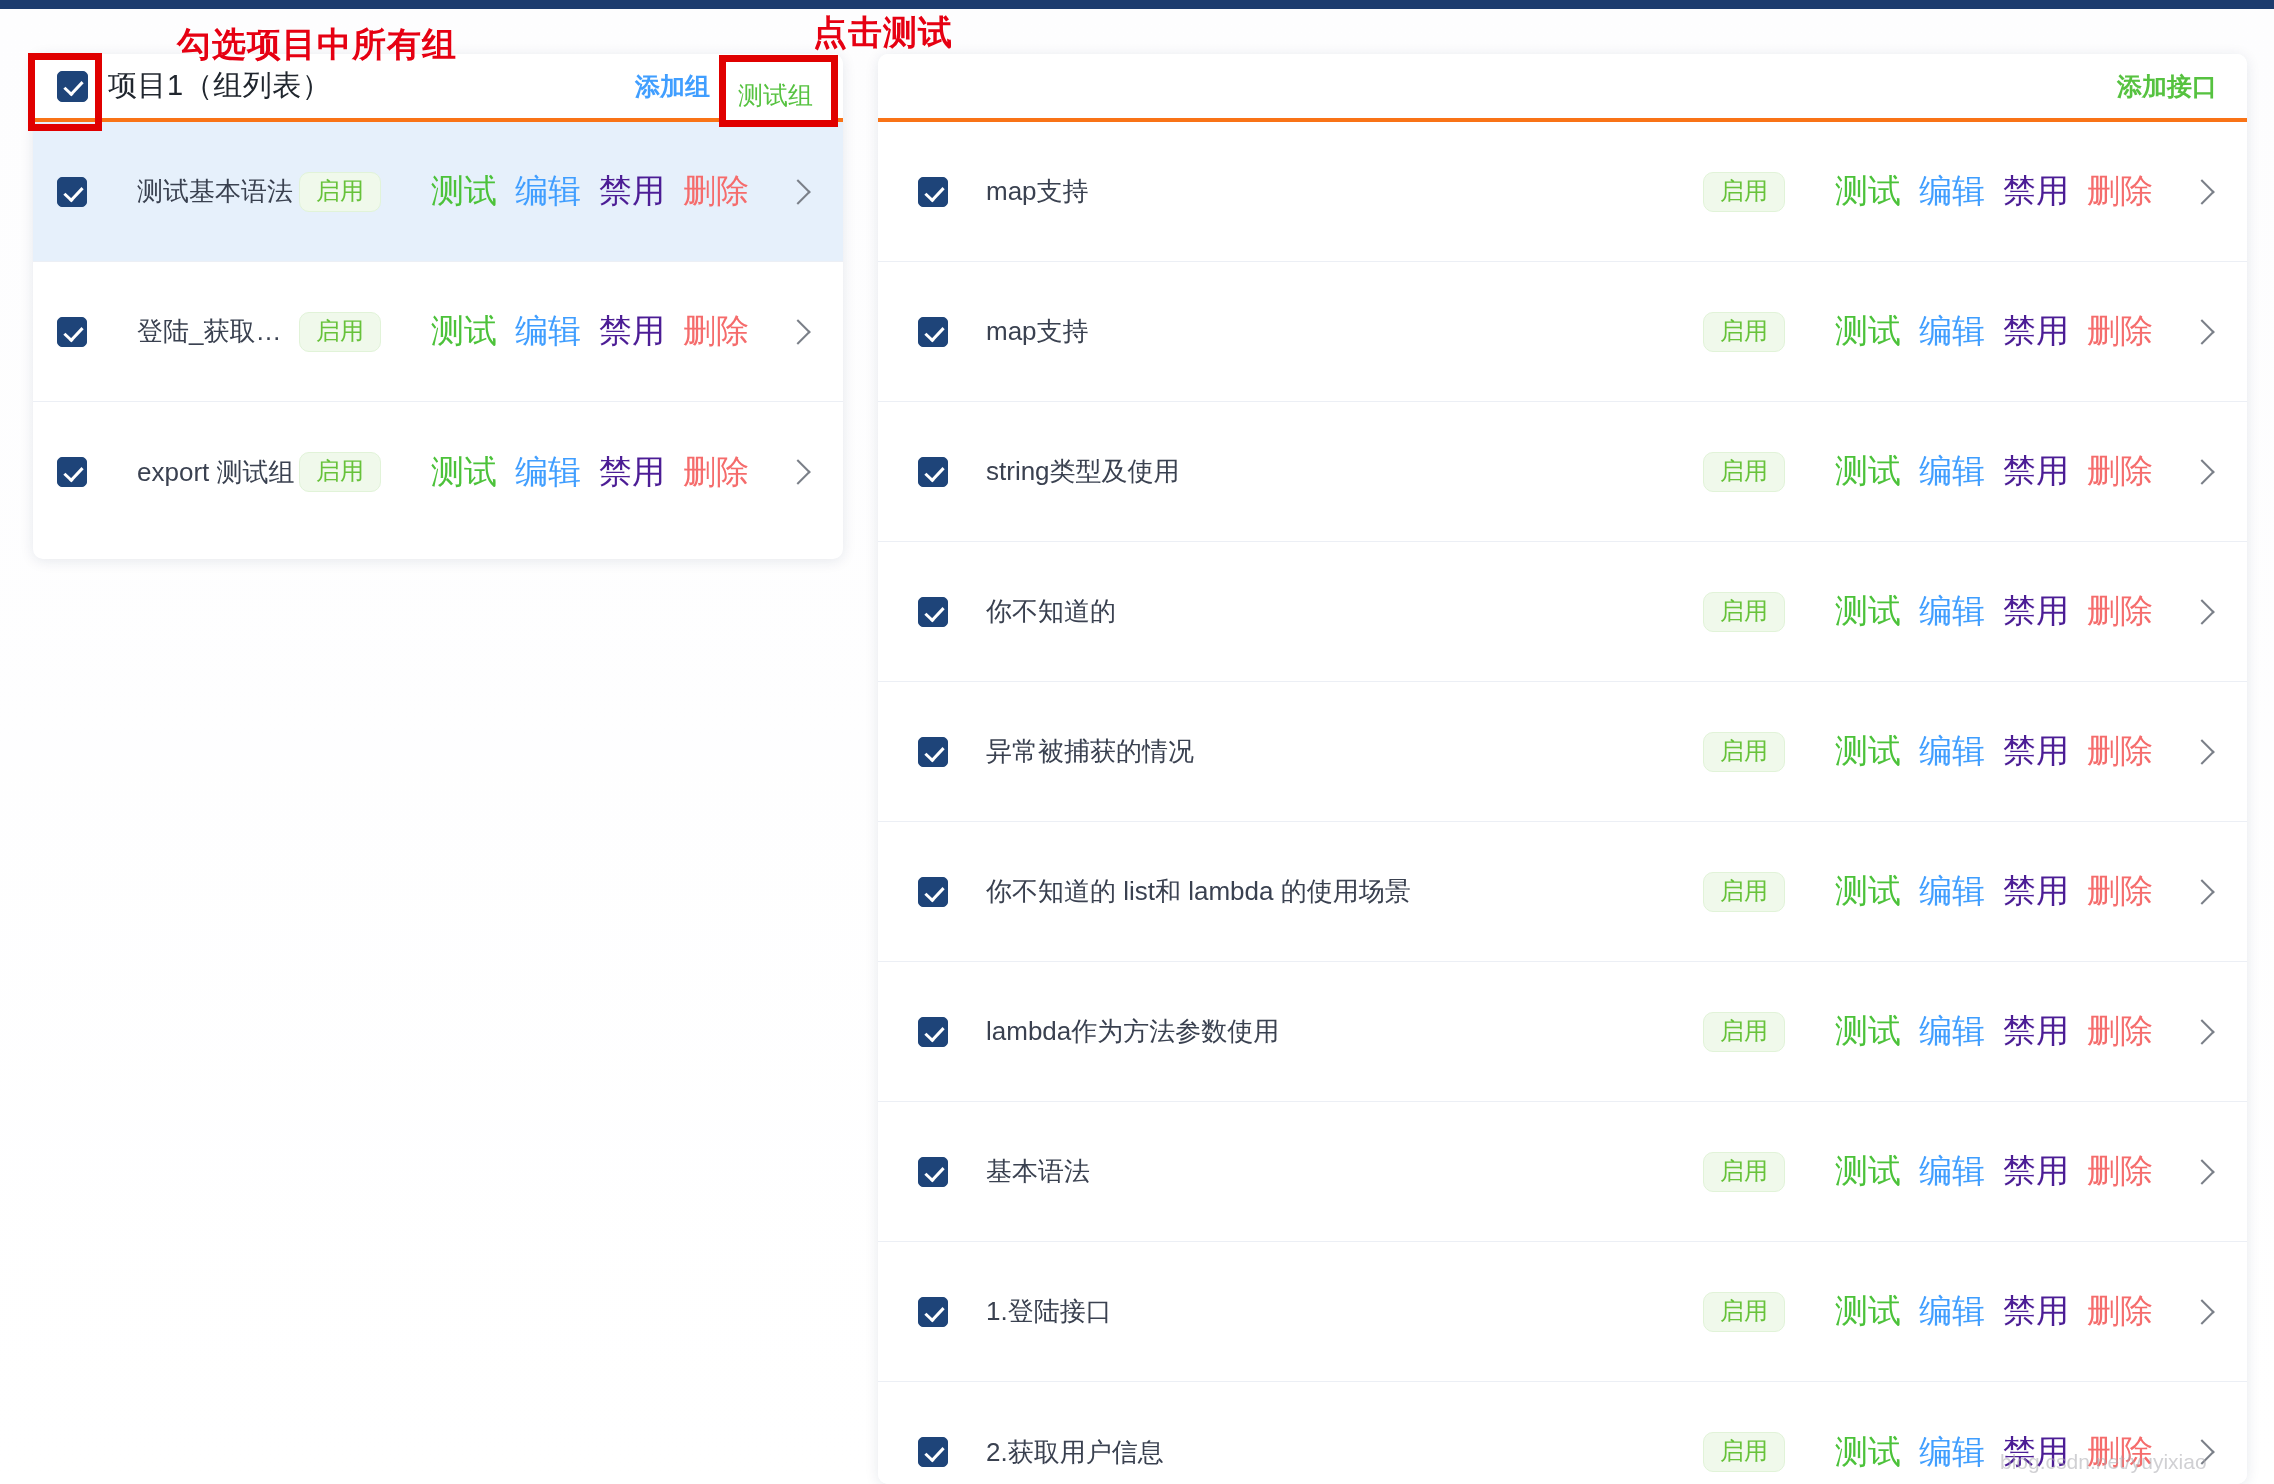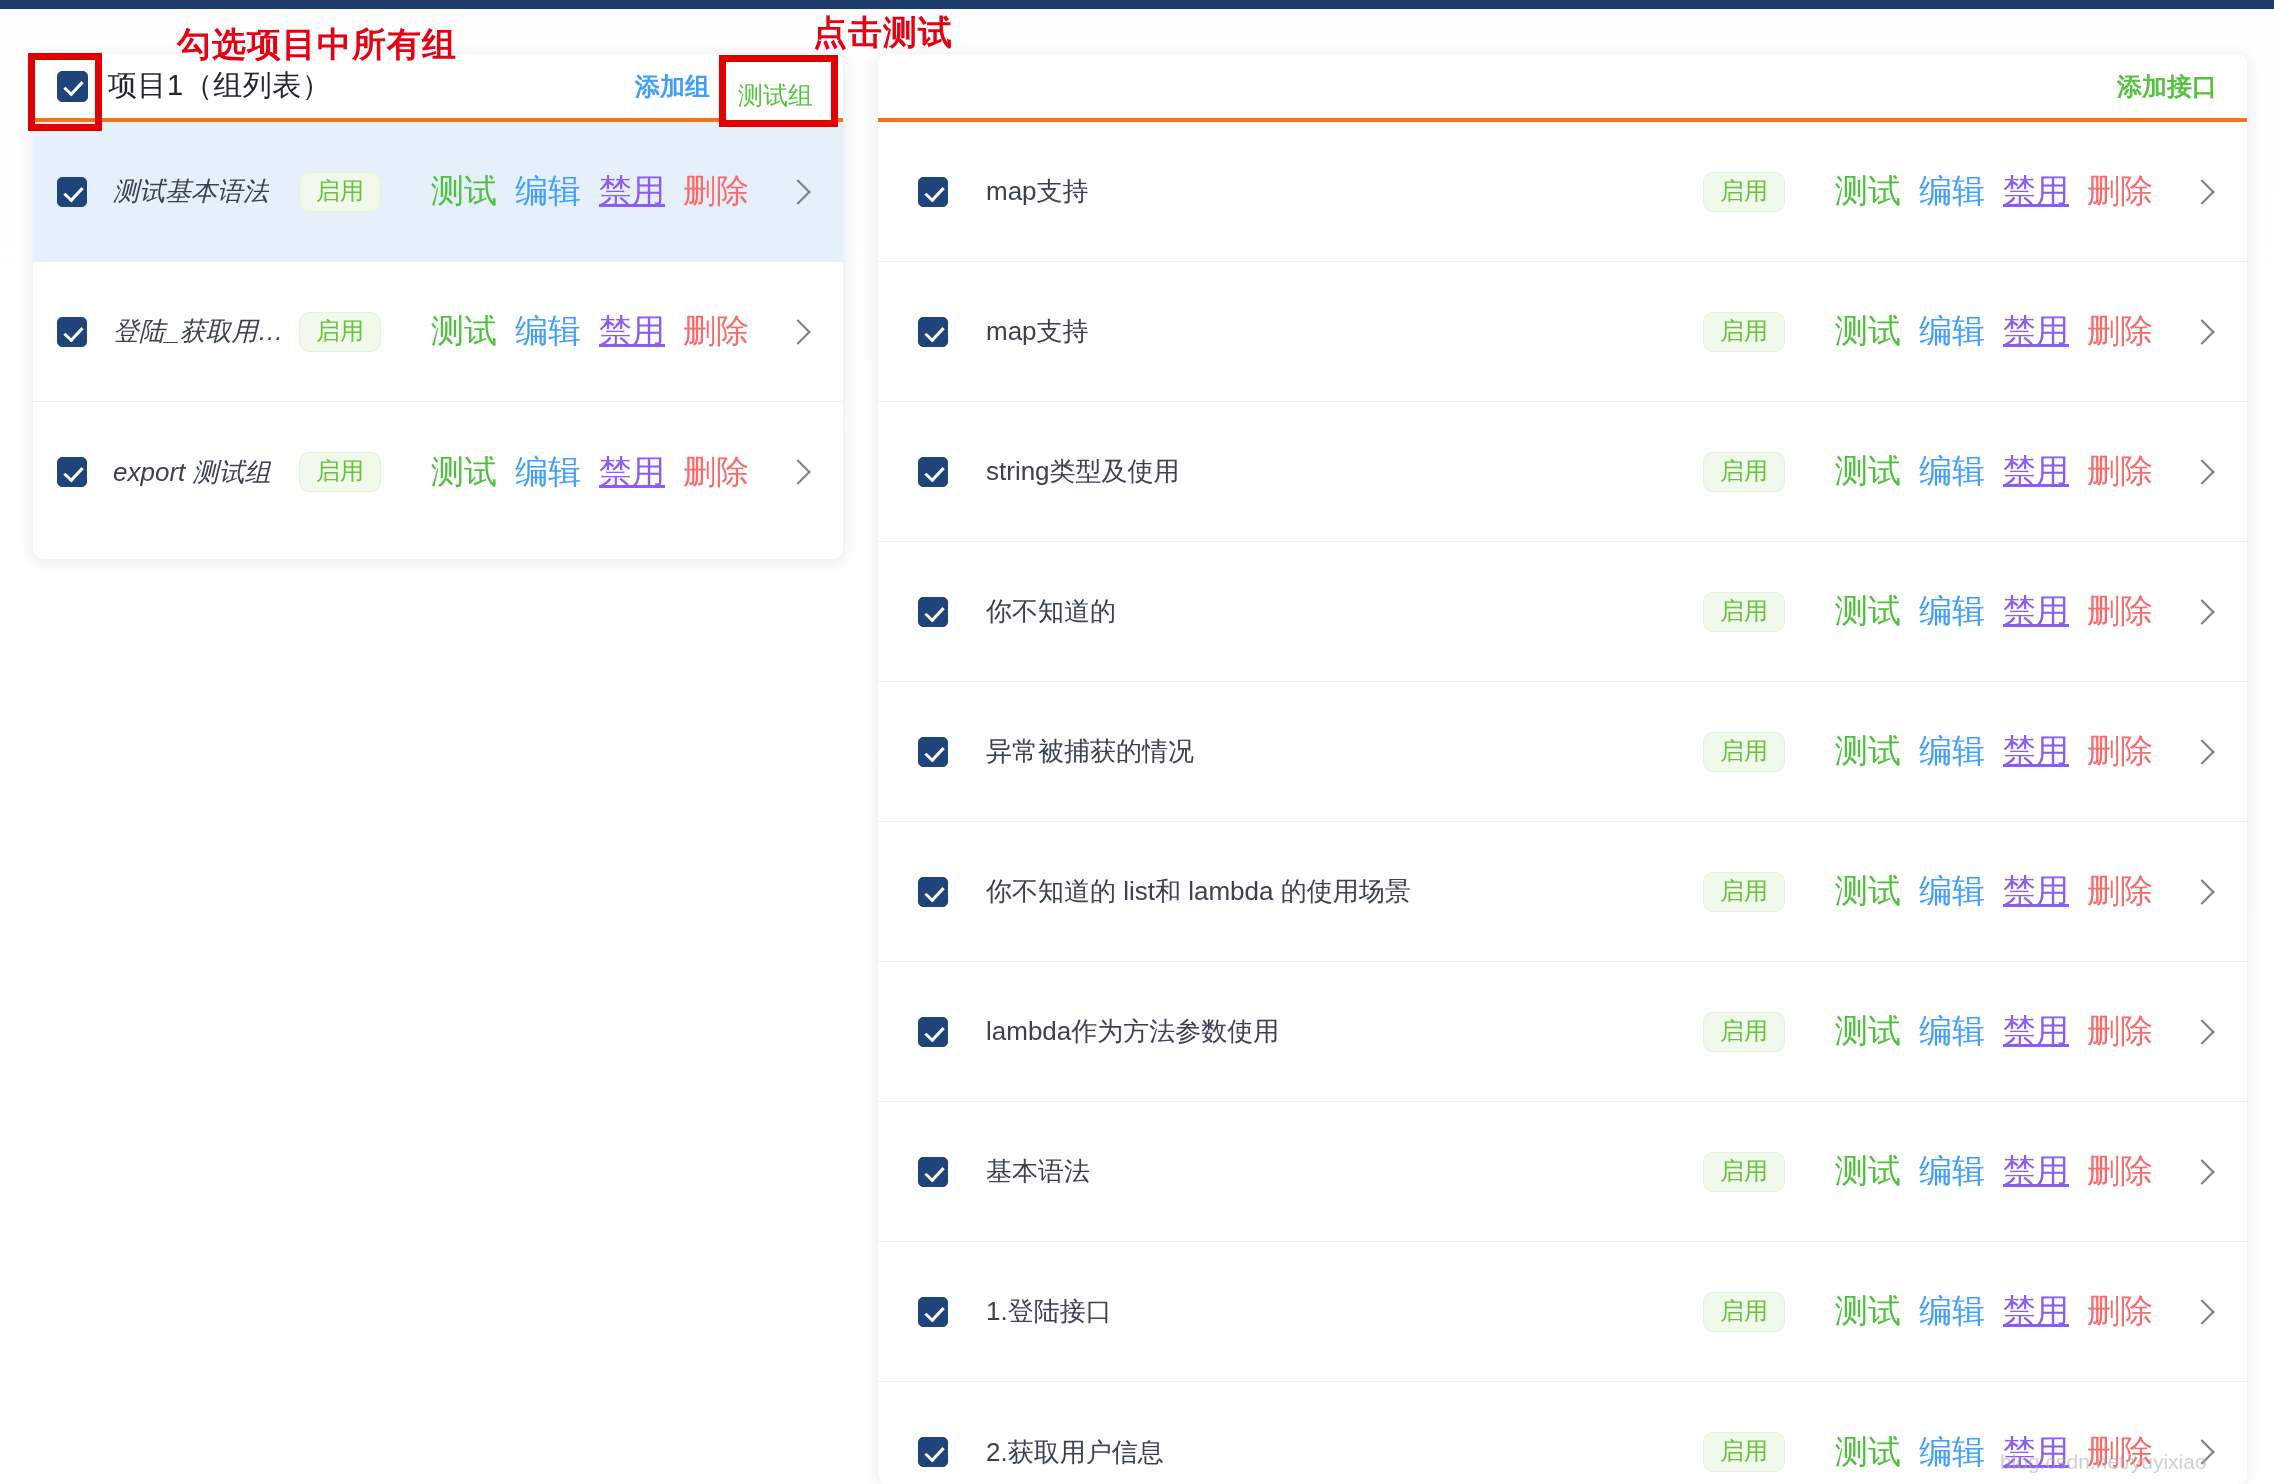--- a/index.html
+++ b/index.html
@@ -106,21 +106,21 @@
   .cbx.header-cbx { width: 31px; height: 31px; }
 
   .row-label {
     font-size: 26px;
     color: #3a4150;
     margin-left: 38px;
     white-space: nowrap;
     overflow: hidden;
     text-overflow: ellipsis;
   }
-  .card-left .row-label { margin-left: 26px; max-width: 270px; font-style: italic; }
+  .card-left .row-label { margin-left: 50px; max-width: 270px; }
 
   .row-spacer { flex: 1 1 auto; }
 
   .badge {
     font-size: 24px;
     color: #67c23a;
     background: #f0f9eb;
     border: 1px solid #e1f3d8;
     border-radius: 10px;
     padding: 6px 16px 8px;
@@ -137,21 +137,21 @@
   }
   .act {
     font-size: 33px;
     margin-right: 18px;
     white-space: nowrap;
     cursor: pointer;
   }
   .act:last-of-type { margin-right: 0; }
   .act-test   { color: #4cc23a; }
   .act-edit   { color: #409eff; }
-  .act-ban    { color: #8b5cf6; text-decoration: underline; }
+  .act-ban    { color: #4c1d95; }
   .act-del    { color: #f56c6c; }
 
   .chev {
     margin-left: 22px;
     width: 18px; height: 18px;
     border: solid #7a7f88;
     border-width: 2.5px 2.5px 0 0;
     transform: rotate(45deg);
     flex: 0 0 auto;
     cursor: pointer;

